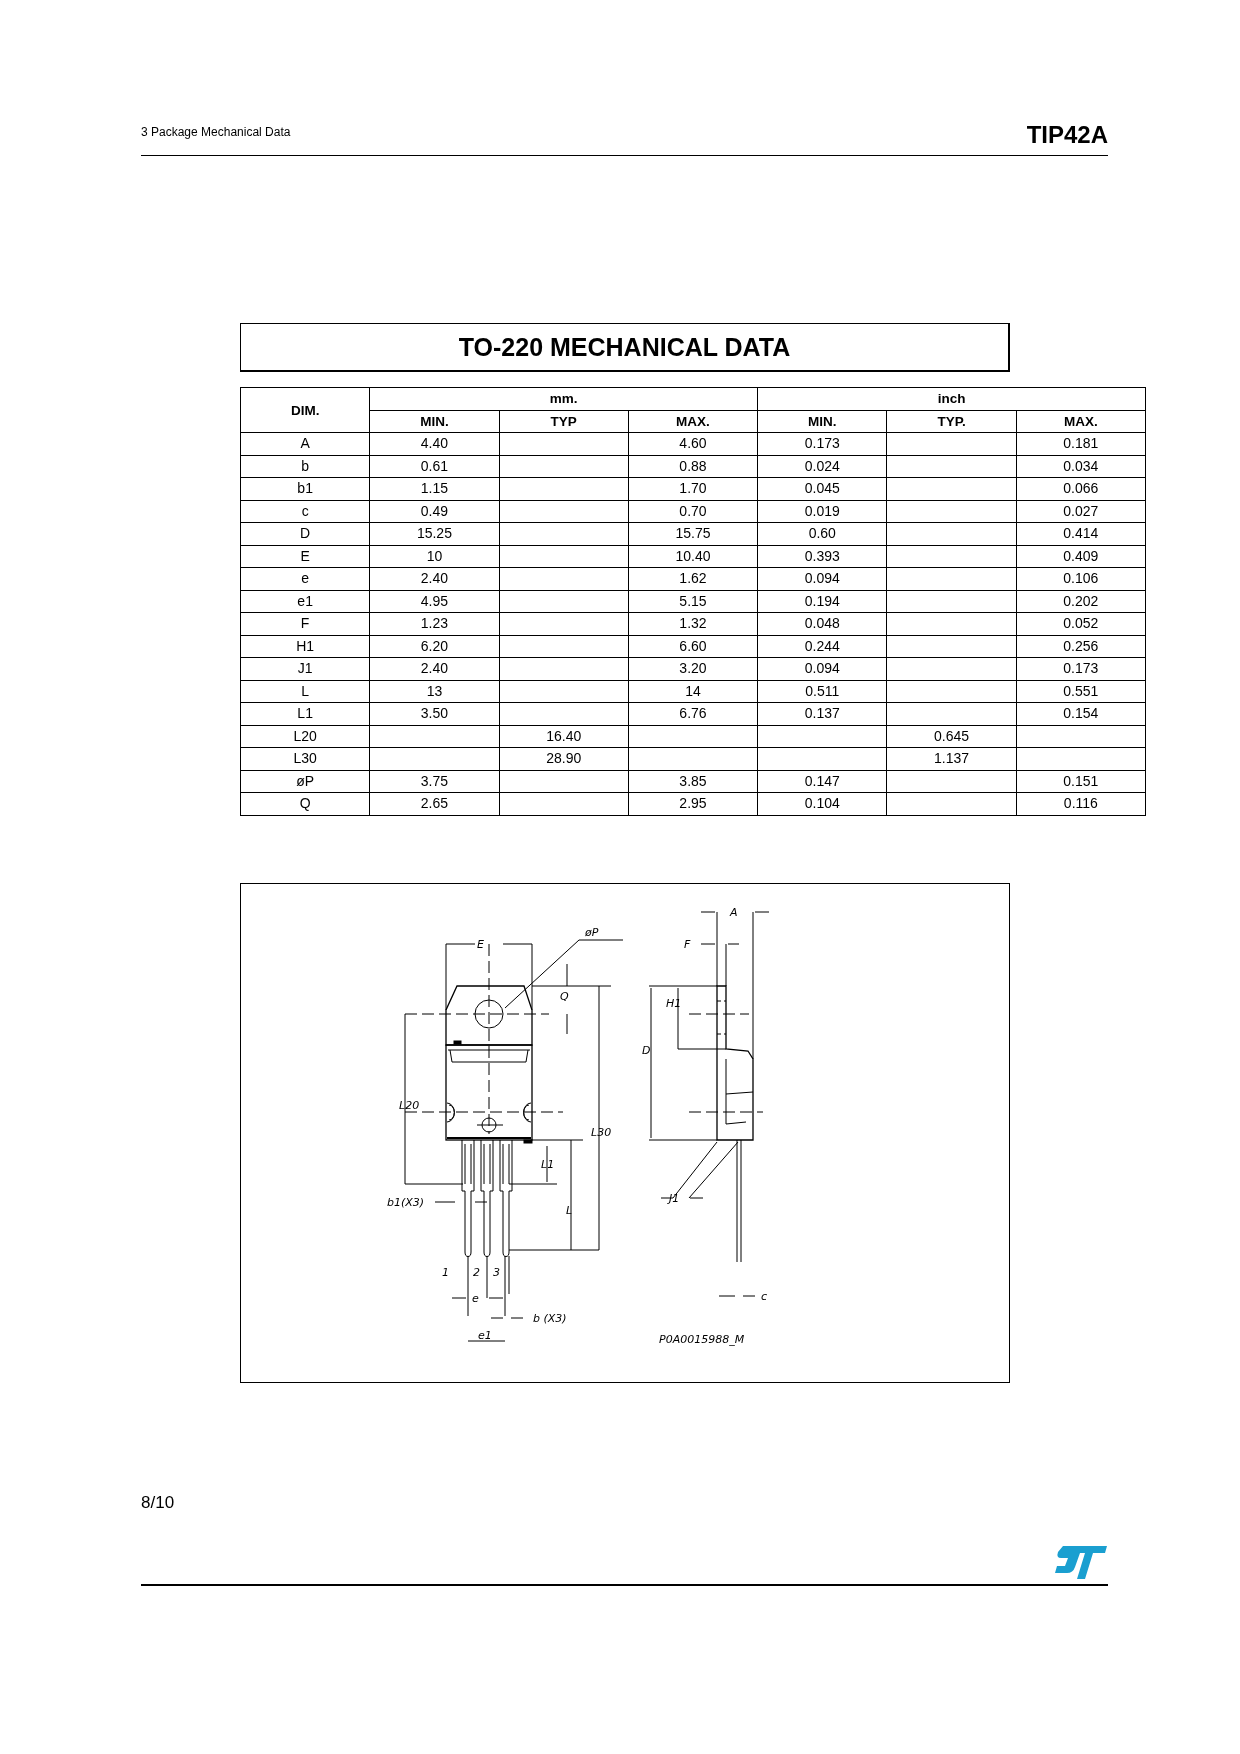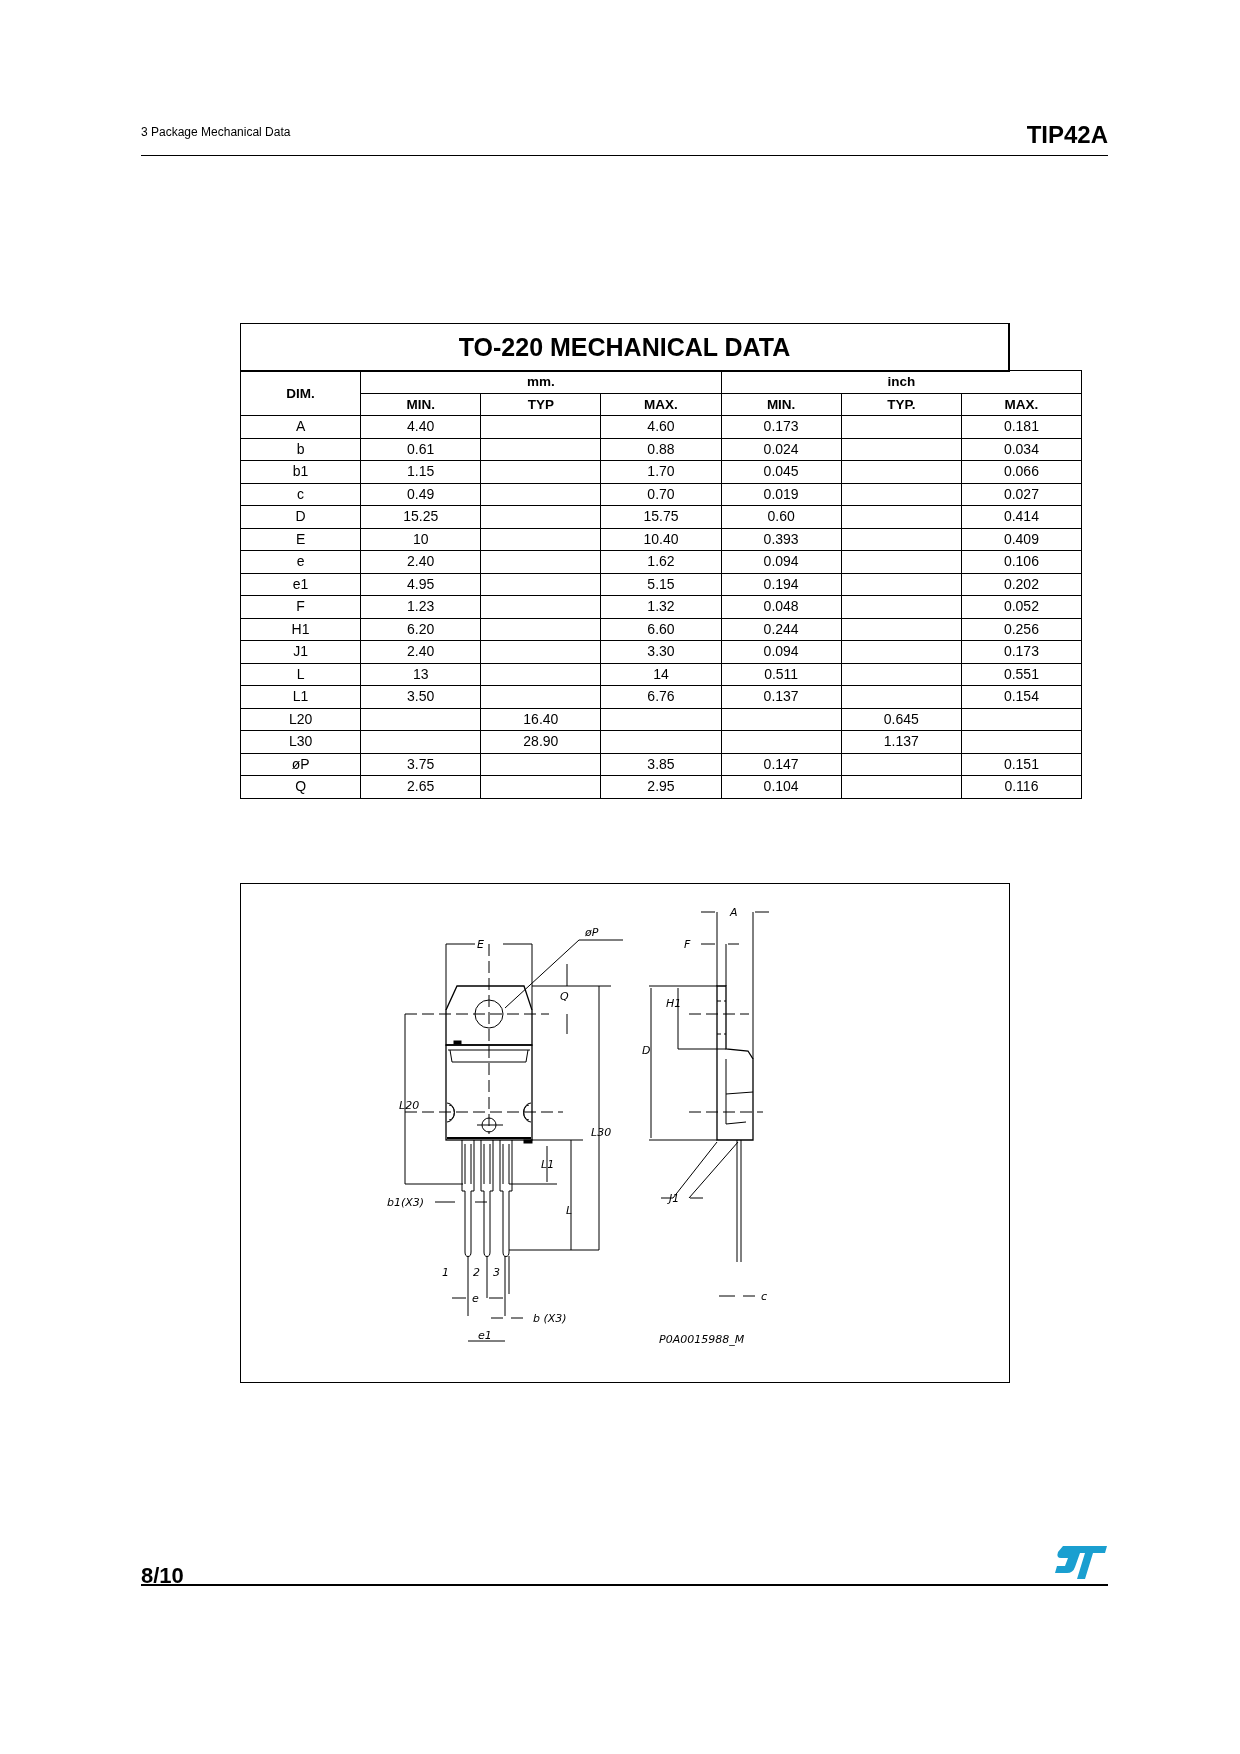--- a/index.html
+++ b/index.html
@@ -1,27 +1,27 @@
 <!DOCTYPE html>
 <html><head>
 <meta charset="utf-8">
 <style>
   html, body { margin:0; padding:0; background:#fff; }
   body { width:1240px; height:1754px; position:relative; font-family:"Liberation Sans", sans-serif; color:#000; overflow:hidden; }
   .hdr-left { position:absolute; left:141px; top:125px; font-size:12px; }
   .hdr-right { position:absolute; right:132px; top:121px; font-size:24px; font-weight:bold; }
   .hdr-rule { position:absolute; left:141px; width:967px; top:155px; height:0; border-top:1.5px solid #000; }
   .title-box { position:absolute; left:240px; top:323px; width:767px; height:46px; border:1px solid #000; border-right-width:2px; border-bottom-width:2px; display:flex; align-items:center; justify-content:center; font-weight:bold; font-size:25px; }
-  table.mech { position:absolute; left:240px; top:370px; width:842px; border-collapse:collapse; font-size:14px; }
+  table.mech { position:absolute; left:240px; top:387px; width:906px; border-collapse:collapse; font-size:14px; }
   table.mech td, table.mech th { border:1px solid #000; text-align:center; padding:0; height:21.5px; line-height:21px; }
   table.mech th { font-weight:bold; font-size:13.5px; }
   table.mech .cw { width:110px; }
   .draw-box { position:absolute; left:240px; top:883px; width:768px; height:498px; border:1px solid #000; }
   .draw-box svg { position:absolute; left:0; top:0; }
-  .ftr-left { position:absolute; left:141px; top:1563px; font-size:22px;font-weight:bold; }
+  .ftr-left { position:absolute; left:141px; top:1493px; font-size:17px; }
   .ftr-rule { position:absolute; left:141px; width:967px; top:1584px; height:0; border-top:2px solid #000; }
   .st-logo { position:absolute; left:1053px; top:1545px; width:55px; height:35px; }
 </style>
 </head>
 <body>
 
 <div class="hdr-left">3 Package Mechanical Data</div>
 <div class="hdr-right">TIP42A</div>
 <div class="hdr-rule"></div>
 
@@ -131,21 +131,21 @@
         <td></td>
         <td>6.60</td>
         <td>0.244</td>
         <td></td>
         <td>0.256</td>
       </tr>
       <tr>
         <td>J1</td>
         <td>2.40</td>
         <td></td>
-        <td>3.30</td>
+        <td>3.20</td>
         <td>0.094</td>
         <td></td>
         <td>0.173</td>
       </tr>
       <tr>
         <td>L</td>
         <td>13</td>
         <td></td>
         <td>14</td>
         <td>0.511</td>

